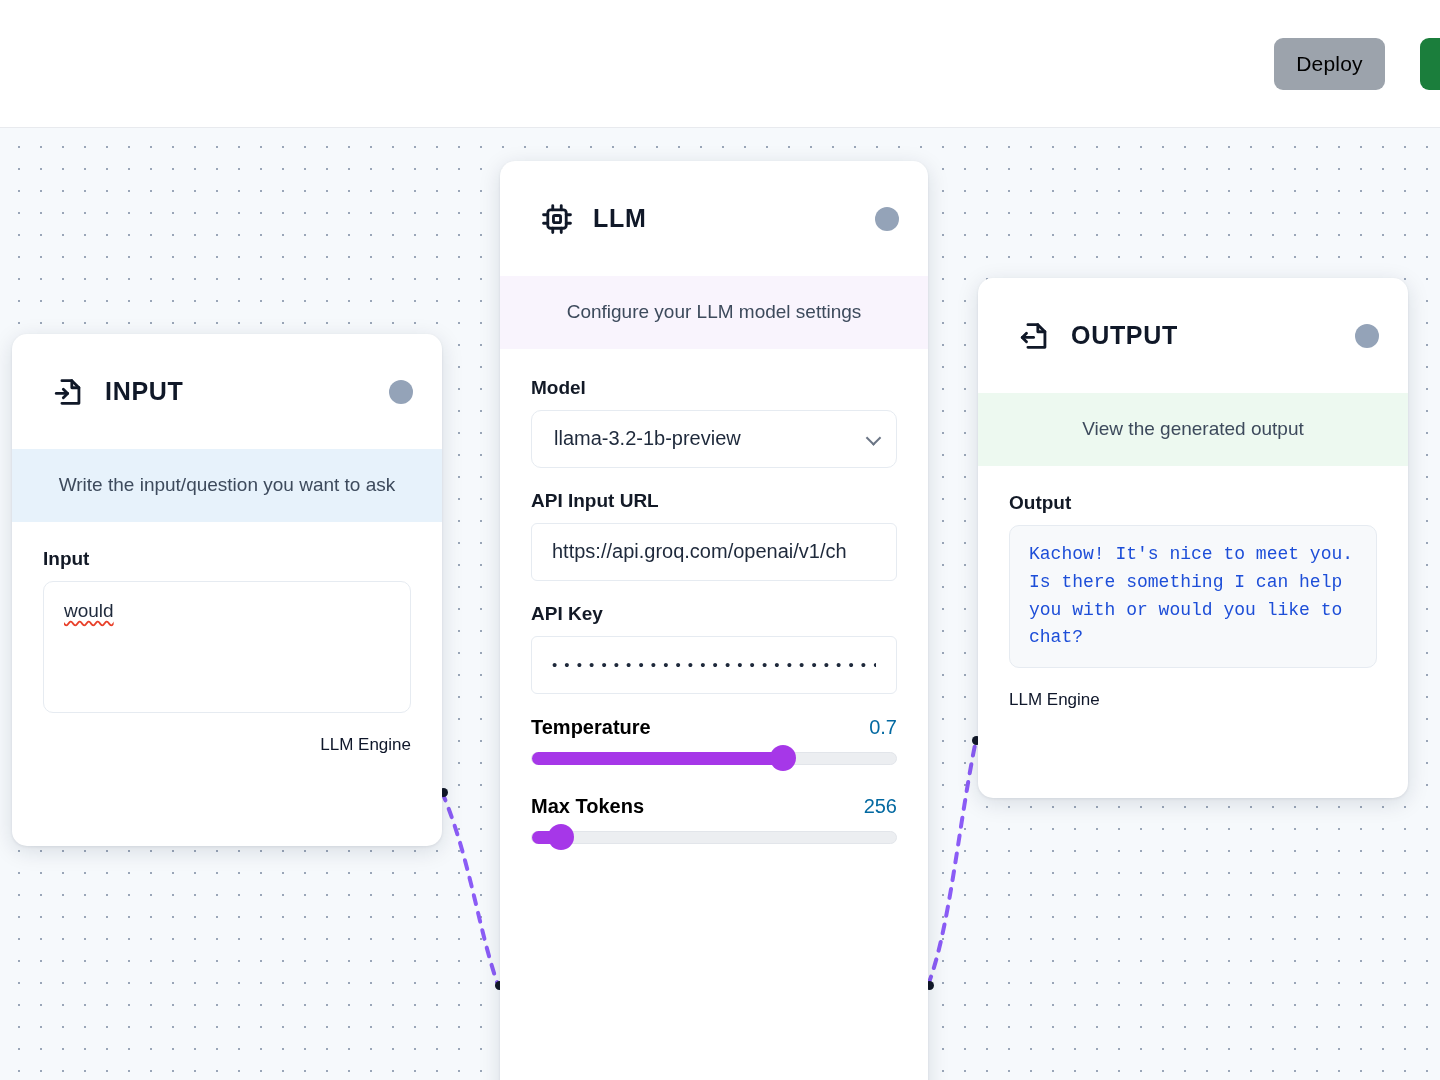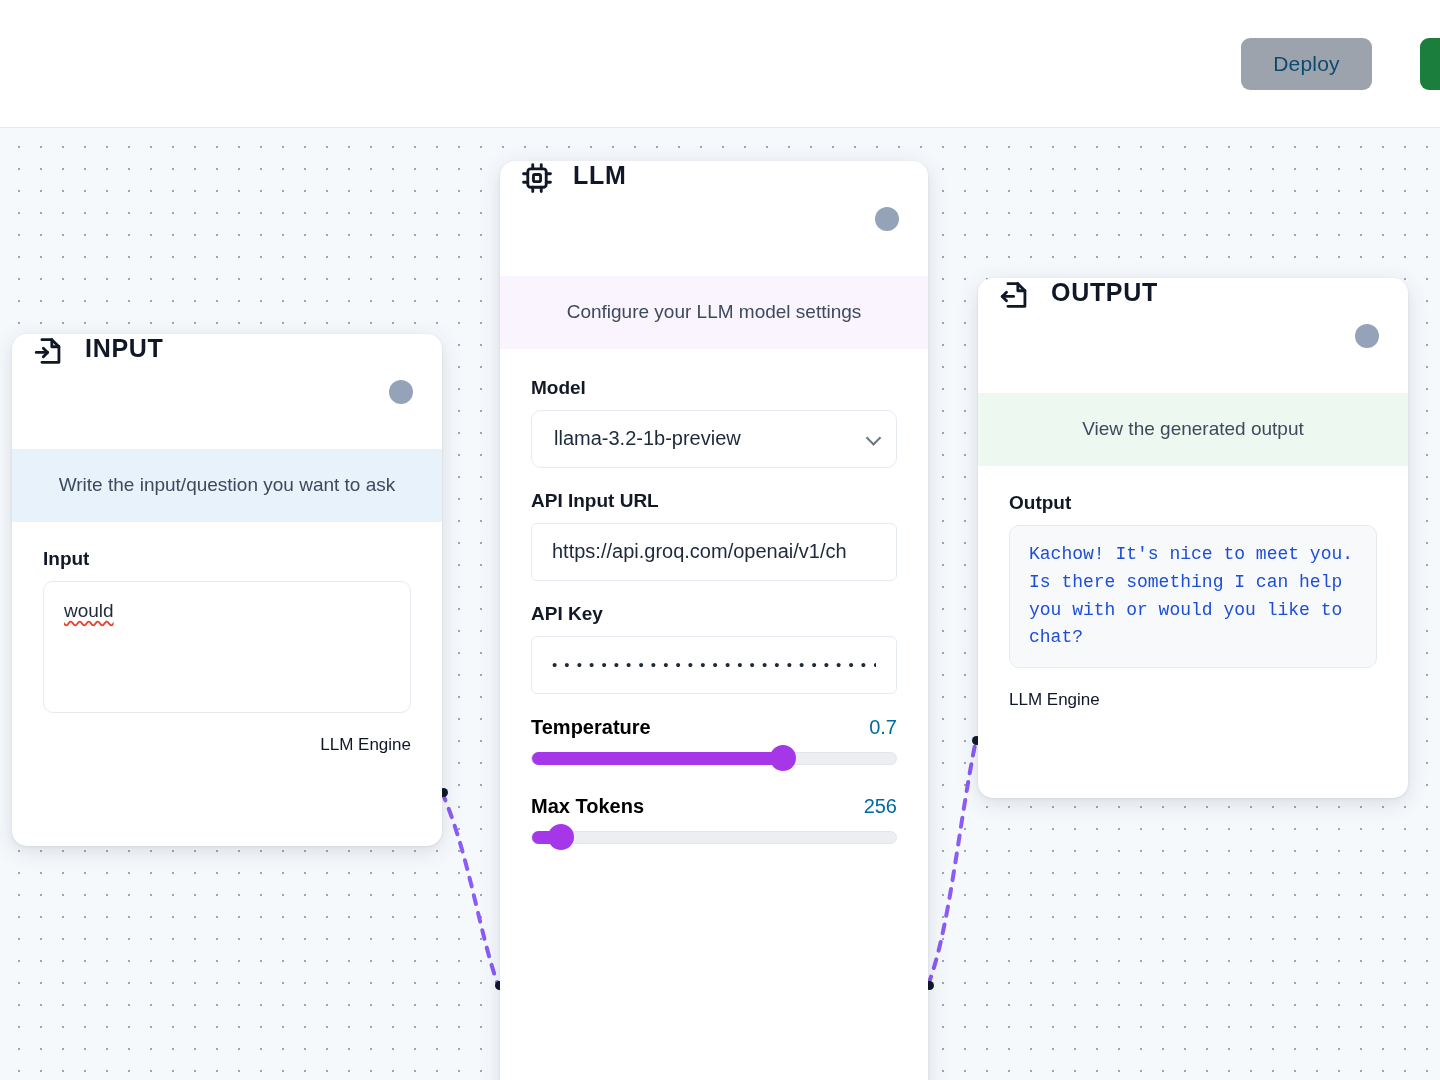--- a/index.html
+++ b/index.html
@@ -17,28 +17,28 @@
     position: absolute;
     left: 0; top: 0;
     width: 1440px;
     height: 128px;
     background: #ffffff;
     border-bottom: 1px solid #e8eaee;
     z-index: 40;
   }
   #deploy-btn {
     position: absolute;
-    right: 68px;
+    right: 55px;
     top: 38px;
-    width: 131px;
+    width: 111px;
     height: 52px;
     border: none;
     border-radius: 9px;
     background: #9ca3ac;
-    color: #0c4a6e;
+    color: #000000;
     font-family: "Liberation Sans", sans-serif;
     font-size: 21px;
     letter-spacing: .2px;
     cursor: pointer;
   }
   #green-btn {
     position: absolute;
     right: -14px;
     top: 38px;
     width: 34px;
@@ -70,21 +70,22 @@
   
   .node {
     position: absolute;
     background: #ffffff;
     border-radius: 15px;
     box-shadow: 0 5px 22px rgba(18,30,55,.13), 0 1px 3px rgba(18,30,55,.08);
     overflow: hidden;
   }
   .node-head {
     display: flex;
-    padding: 0 20px;
+    align-items: center;
+    padding: 0 40px;
     height: 115px;
     position: relative;
   }
   .node-icon { width: 34px; height: 34px; flex: 0 0 34px; display:block; }
   .node-icon svg { display:block; width: 34px; height: 34px; }
   .node-title {
     margin-left: 19px;
     font-size: 25px;
     font-weight: bold;
     letter-spacing: .7px;

